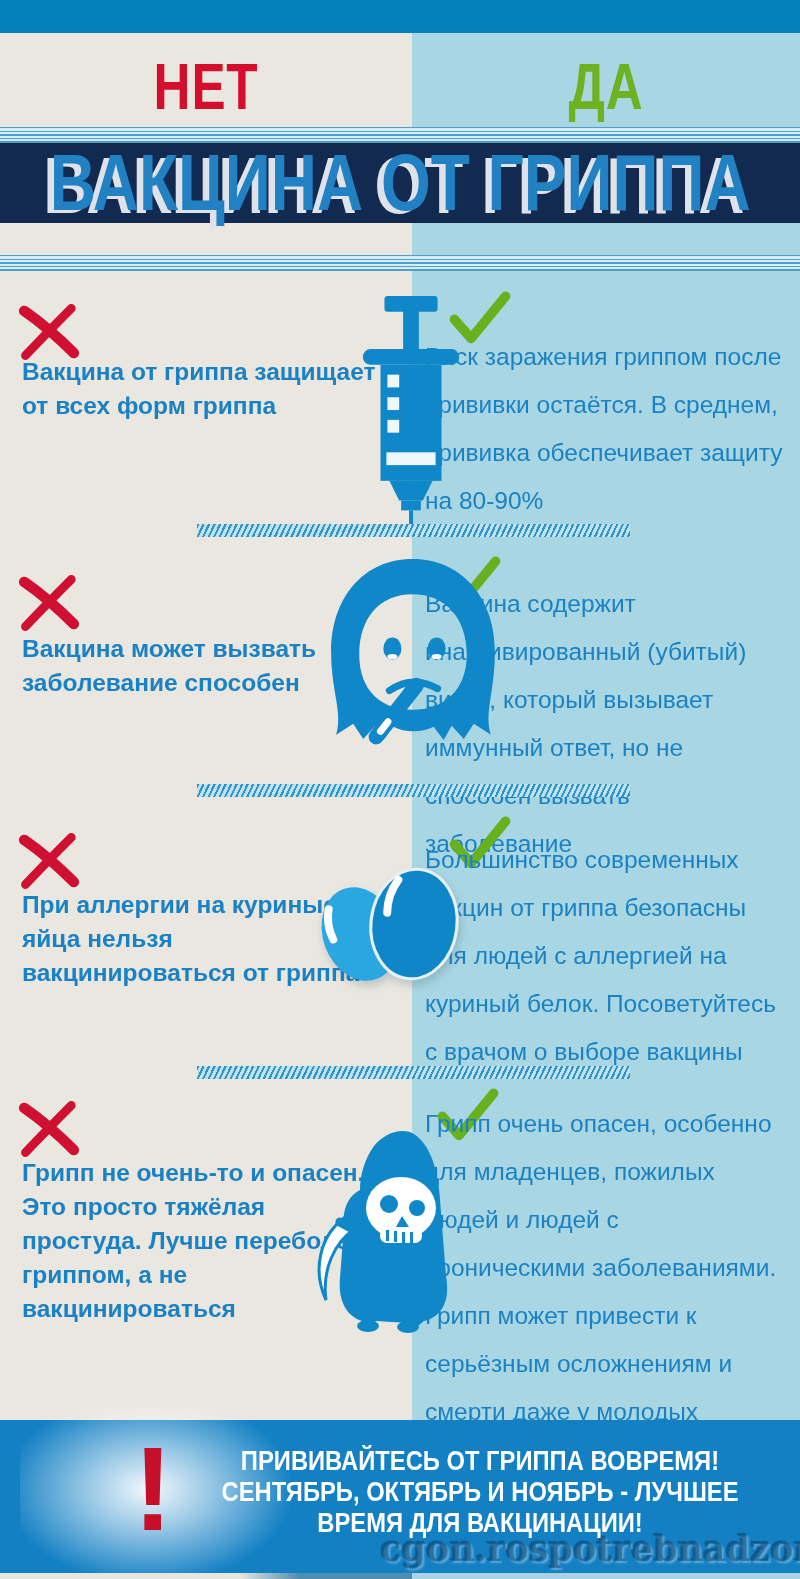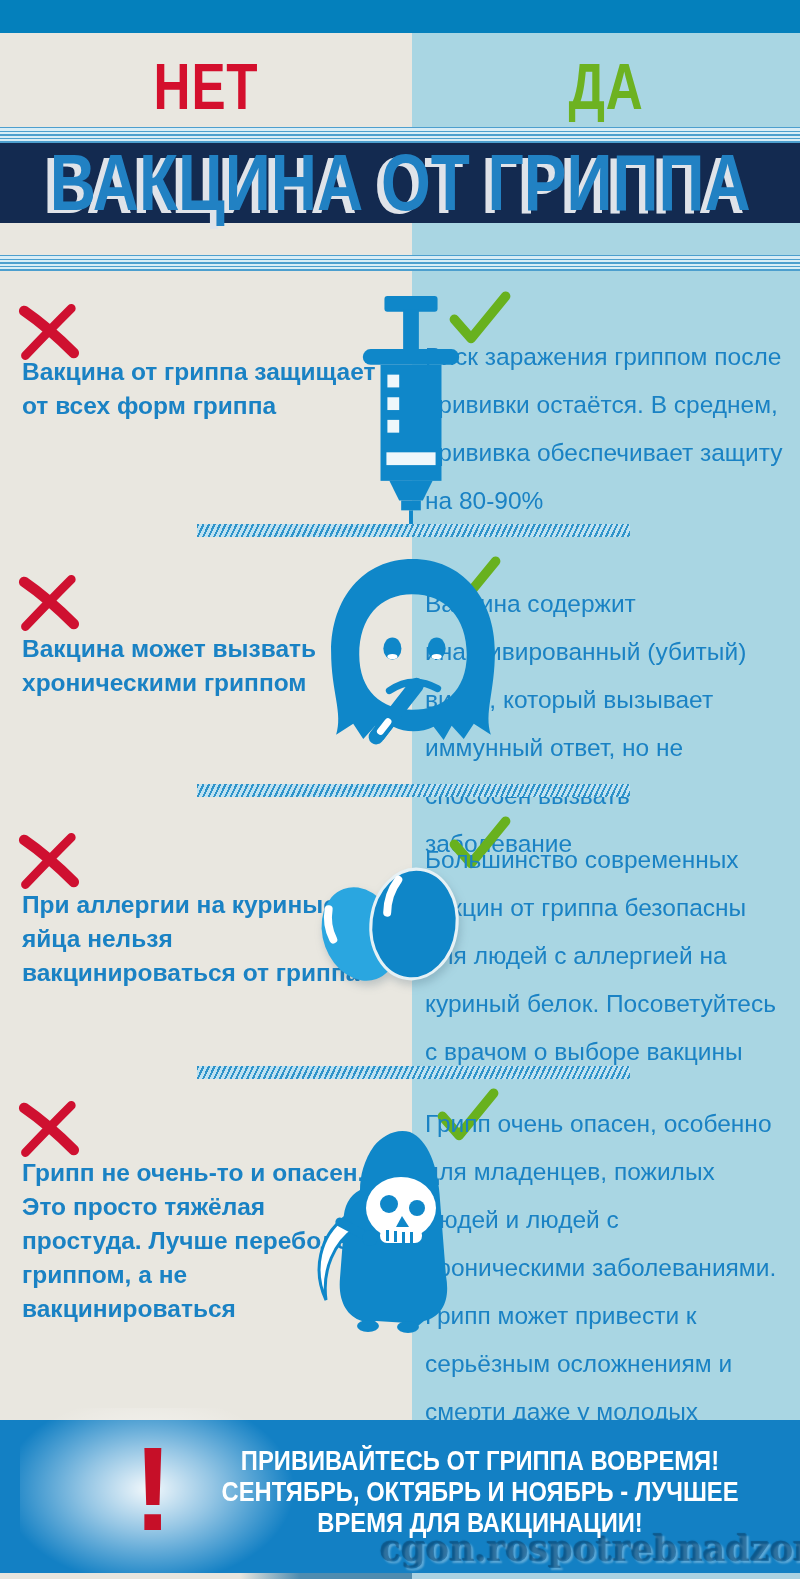--- a/index.html
+++ b/index.html
@@ -120,21 +120,21 @@
       <path d="M10 46 L36 76 L90 10" stroke="#68b11e" stroke-width="15" fill="none" stroke-linecap="round" stroke-linejoin="round"></path>
     </svg>
     <p class="fact-text">Риск заражения гриппом после прививки остаётся. В среднем, прививка обеспечивает защиту на 80-90%</p>
   </section>
 
   <section class="row row2 r2">
     <svg class="cross" viewBox="0 0 100 92">
       <path d="M10 12 Q48 38 90 80" stroke="#cf1030" stroke-width="17" fill="none" stroke-linecap="round"></path>
       <path d="M86 8 Q52 42 12 84" stroke="#cf1030" stroke-width="14" fill="none" stroke-linecap="round"></path>
     </svg>
-    <p class="myth-text">Вакцина может вызвать хроническими гриппом</p>
+    <p class="myth-text">Вакцина может вызвать заболевание способен</p>
     <svg class="check" viewBox="0 0 100 88">
       <path d="M10 46 L36 76 L90 10" stroke="#68b11e" stroke-width="15" fill="none" stroke-linecap="round" stroke-linejoin="round"></path>
     </svg>
     <p class="fact-text">Вакцина содержит инактивированный (убитый) вирус, который вызывает иммунный ответ, но не способен вызвать заболевание</p>
   </section>
 
   <section class="row row3 r3">
     <svg class="cross" viewBox="0 0 100 92">
       <path d="M10 12 Q48 38 90 80" stroke="#cf1030" stroke-width="17" fill="none" stroke-linecap="round"></path>
       <path d="M86 8 Q52 42 12 84" stroke="#cf1030" stroke-width="14" fill="none" stroke-linecap="round"></path>

